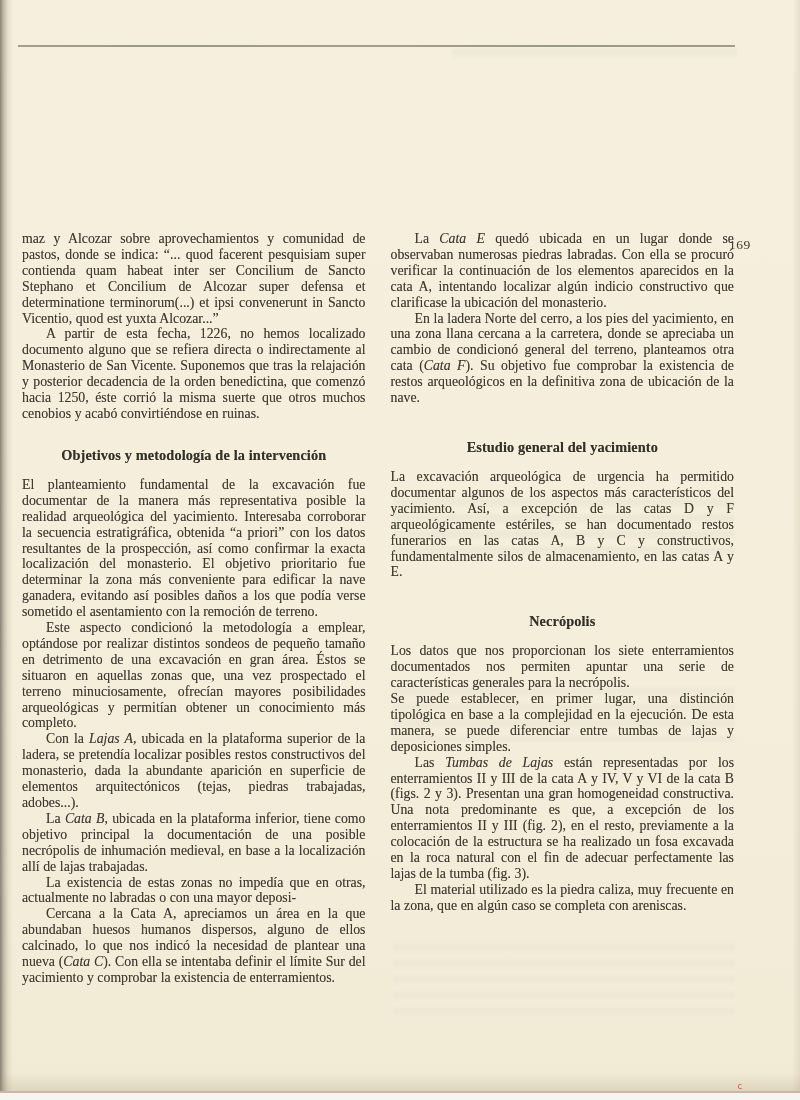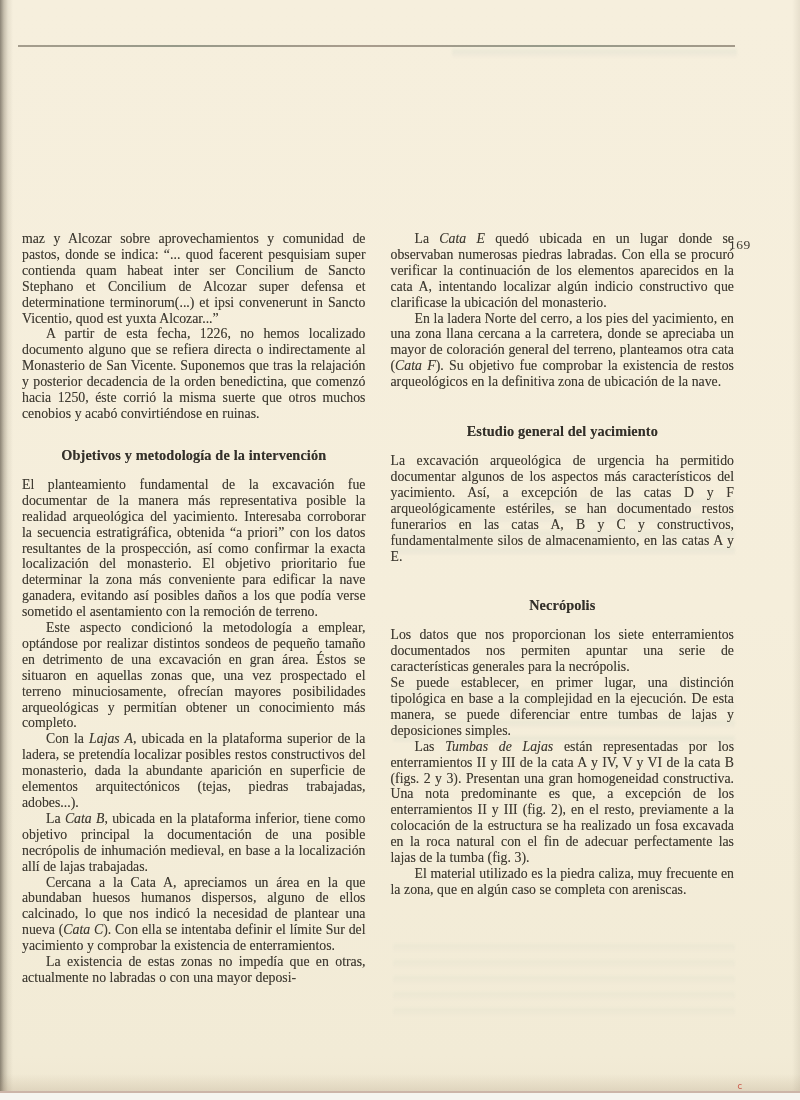--- a/index.html
+++ b/index.html
@@ -145,26 +145,26 @@
 
   <div class="textblock">
     <div class="col">
         <p><span>maz y Alcozar sobre aprovechamientos y comunidad de pastos, donde se indica: “... quod facerent pesquisiam super contienda quam habeat inter ser Concilium de Sancto Stephano et Concilium de Alcozar super defensa et determinatione terminorum(...) et ipsi convenerunt in Sancto Vicentio, quod est yuxta Alcozar...”</span></p>
         <p class="indent"><span>A partir de esta fecha, 1226, no hemos localizado documento alguno que se refiera directa o indirectamente al Monasterio de San Vicente. Suponemos que tras la relajación y posterior decadencia de la orden benedictina, que comenzó hacia 1250, éste corrió la misma suerte que otros muchos cenobios y acabó convirtiéndose en ruinas.</span></p>
         <h2><span>Objetivos y metodología de la intervención</span></h2>
         <p><span>El planteamiento fundamental de la excavación fue documentar de la manera más representativa posible la realidad arqueológica del yacimiento. Interesaba corroborar la secuencia estratigráfica, obtenida “a priori” con los datos resultantes de la prospección, así como confirmar la exacta localización del monasterio. El objetivo prioritario fue determinar la zona más conveniente para edificar la nave ganadera, evitando así posibles daños a los que podía verse sometido el asentamiento con la remoción de terreno.</span></p>
         <p class="indent"><span>Este aspecto condicionó la metodología a emplear, optándose por realizar distintos sondeos de pequeño tamaño en detrimento de una excavación en gran área. Éstos se situaron en aquellas zonas que, una vez prospectado el terreno minuciosamente, ofrecían mayores posibilidades arqueológicas y permitían obtener un conocimiento más completo.</span></p>
         <p class="indent"><span>Con la </span><i>Lajas A</i><span>, ubicada en la plataforma superior de la ladera, se pretendía localizar posibles restos constructivos del monasterio, dada la abundante aparición en superficie de elementos arquitectónicos (tejas, piedras trabajadas, adobes...).</span></p>
         <p class="indent"><span>La </span><i>Cata B</i><span>, ubicada en la plataforma inferior, tiene como objetivo principal la documentación de una posible necrópolis de inhumación medieval, en base a la localización allí de lajas trabajadas.</span></p>
+        <p class="indent"><span>La existencia de estas zonas no impedía que en otras, actualmente no labradas o con una mayor deposi-</span></p>
         <p class="indent"><span>Cercana a la Cata A, apreciamos un área en la que abundaban huesos humanos dispersos, alguno de ellos calcinado, lo que nos indicó la necesidad de plantear una nueva (</span><i>Cata C</i><span>). Con ella se intentaba definir el límite Sur del yacimiento y comprobar la existencia de enterramientos.</span></p>
-        <p class="indent"><span>La existencia de estas zonas no impedía que en otras, actualmente no labradas o con una mayor deposi-</span></p>
       </div>
     <div class="col">
         <p class="indent"><span>La </span><i>Cata E</i><span> quedó ubicada en un lugar donde se observaban numerosas piedras labradas. Con ella se procuró verificar la continuación de los elementos aparecidos en la cata A, intentando localizar algún indicio constructivo que clarificase la ubicación del monasterio.</span></p>
-        <p class="indent"><span>En la ladera Norte del cerro, a los pies del yacimiento, en una zona llana cercana a la carretera, donde se apreciaba un mayor de coloración general del terreno, planteamos otra cata (</span><i>Cata F</i><span>). Su objetivo fue comprobar la existencia de restos arqueológicos en la definitiva zona de ubicación de la nave.</span></p>
+        <p class="indent"><span>En la ladera Norte del cerro, a los pies del yacimiento, en una zona llana cercana a la carretera, donde se apreciaba un cambio de condicionó general del terreno, planteamos otra cata (</span><i>Cata F</i><span>). Su objetivo fue comprobar la existencia de restos arqueológicos en la definitiva zona de ubicación de la nave.</span></p>
         <h2 class="extra-space"><span>Estudio general del yacimiento</span></h2>
         <p><span>La excavación arqueológica de urgencia ha permitido documentar algunos de los aspectos más característicos del yacimiento. Así, a excepción de las catas D y F arqueológicamente estériles, se han documentado restos funerarios en las catas A, B y C y constructivos, fundamentalmente silos de almacenamiento, en las catas A y E.</span></p>
         <h2 class="extra-space"><span>Necrópolis</span></h2>
         <p><span>Los datos que nos proporcionan los siete enterramientos documentados nos permiten apuntar una serie de características generales para la necrópolis.</span></p>
         <p><span>Se puede establecer, en primer lugar, una distinción tipológica en base a la complejidad en la ejecución. De esta manera, se puede diferenciar entre tumbas de lajas y deposiciones simples.</span></p>
         <p class="indent"><span>Las </span><i>Tumbas de Lajas</i><span> están representadas por los enterramientos II y III de la cata A y IV, V y VI de la cata B (figs. 2 y 3). Presentan una gran homogeneidad constructiva. Una nota predominante es que, a excepción de los enterramientos II y III (fig. 2), en el resto, previamente a la colocación de la estructura se ha realizado un fosa excavada en la roca natural con el fin de adecuar perfectamente las lajas de la tumba (fig. 3).</span></p>
         <p class="indent"><span>El material utilizado es la piedra caliza, muy frecuente en la zona, que en algún caso se completa con areniscas.</span></p>
       </div>
   </div>
 

